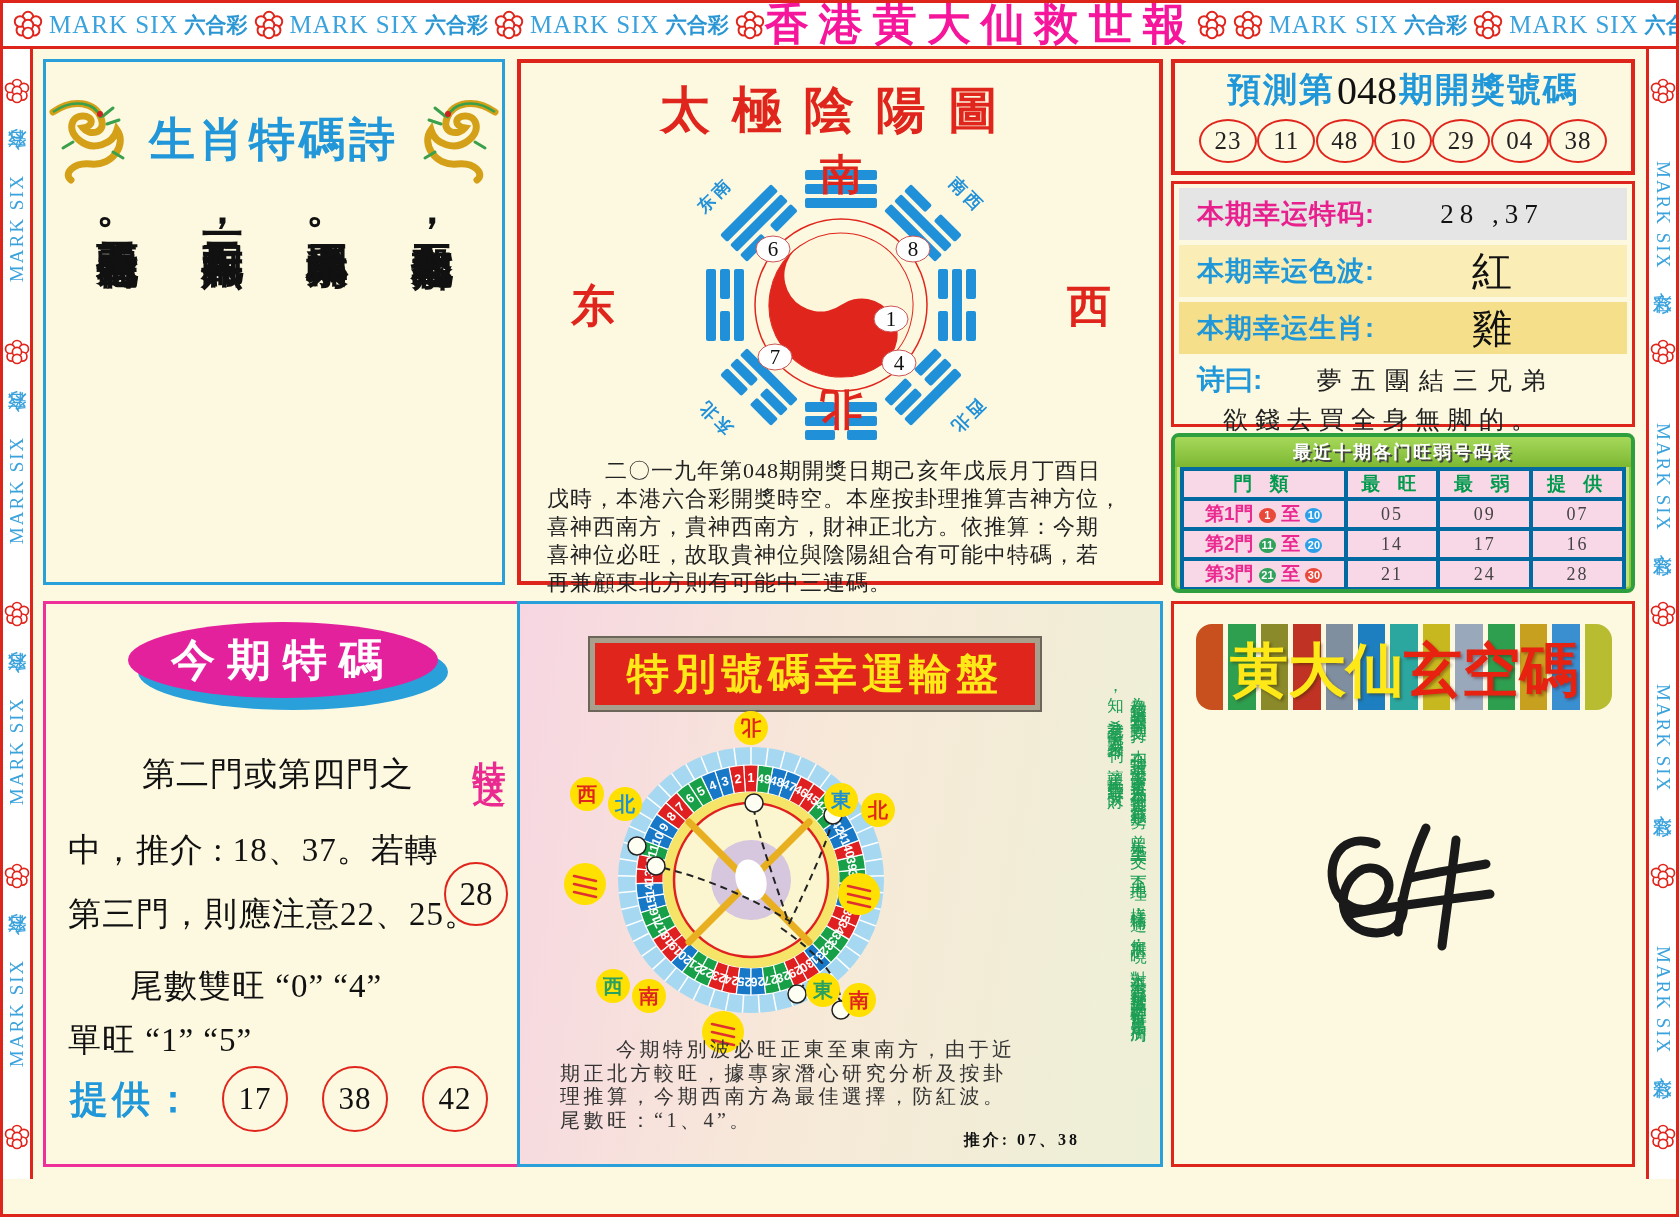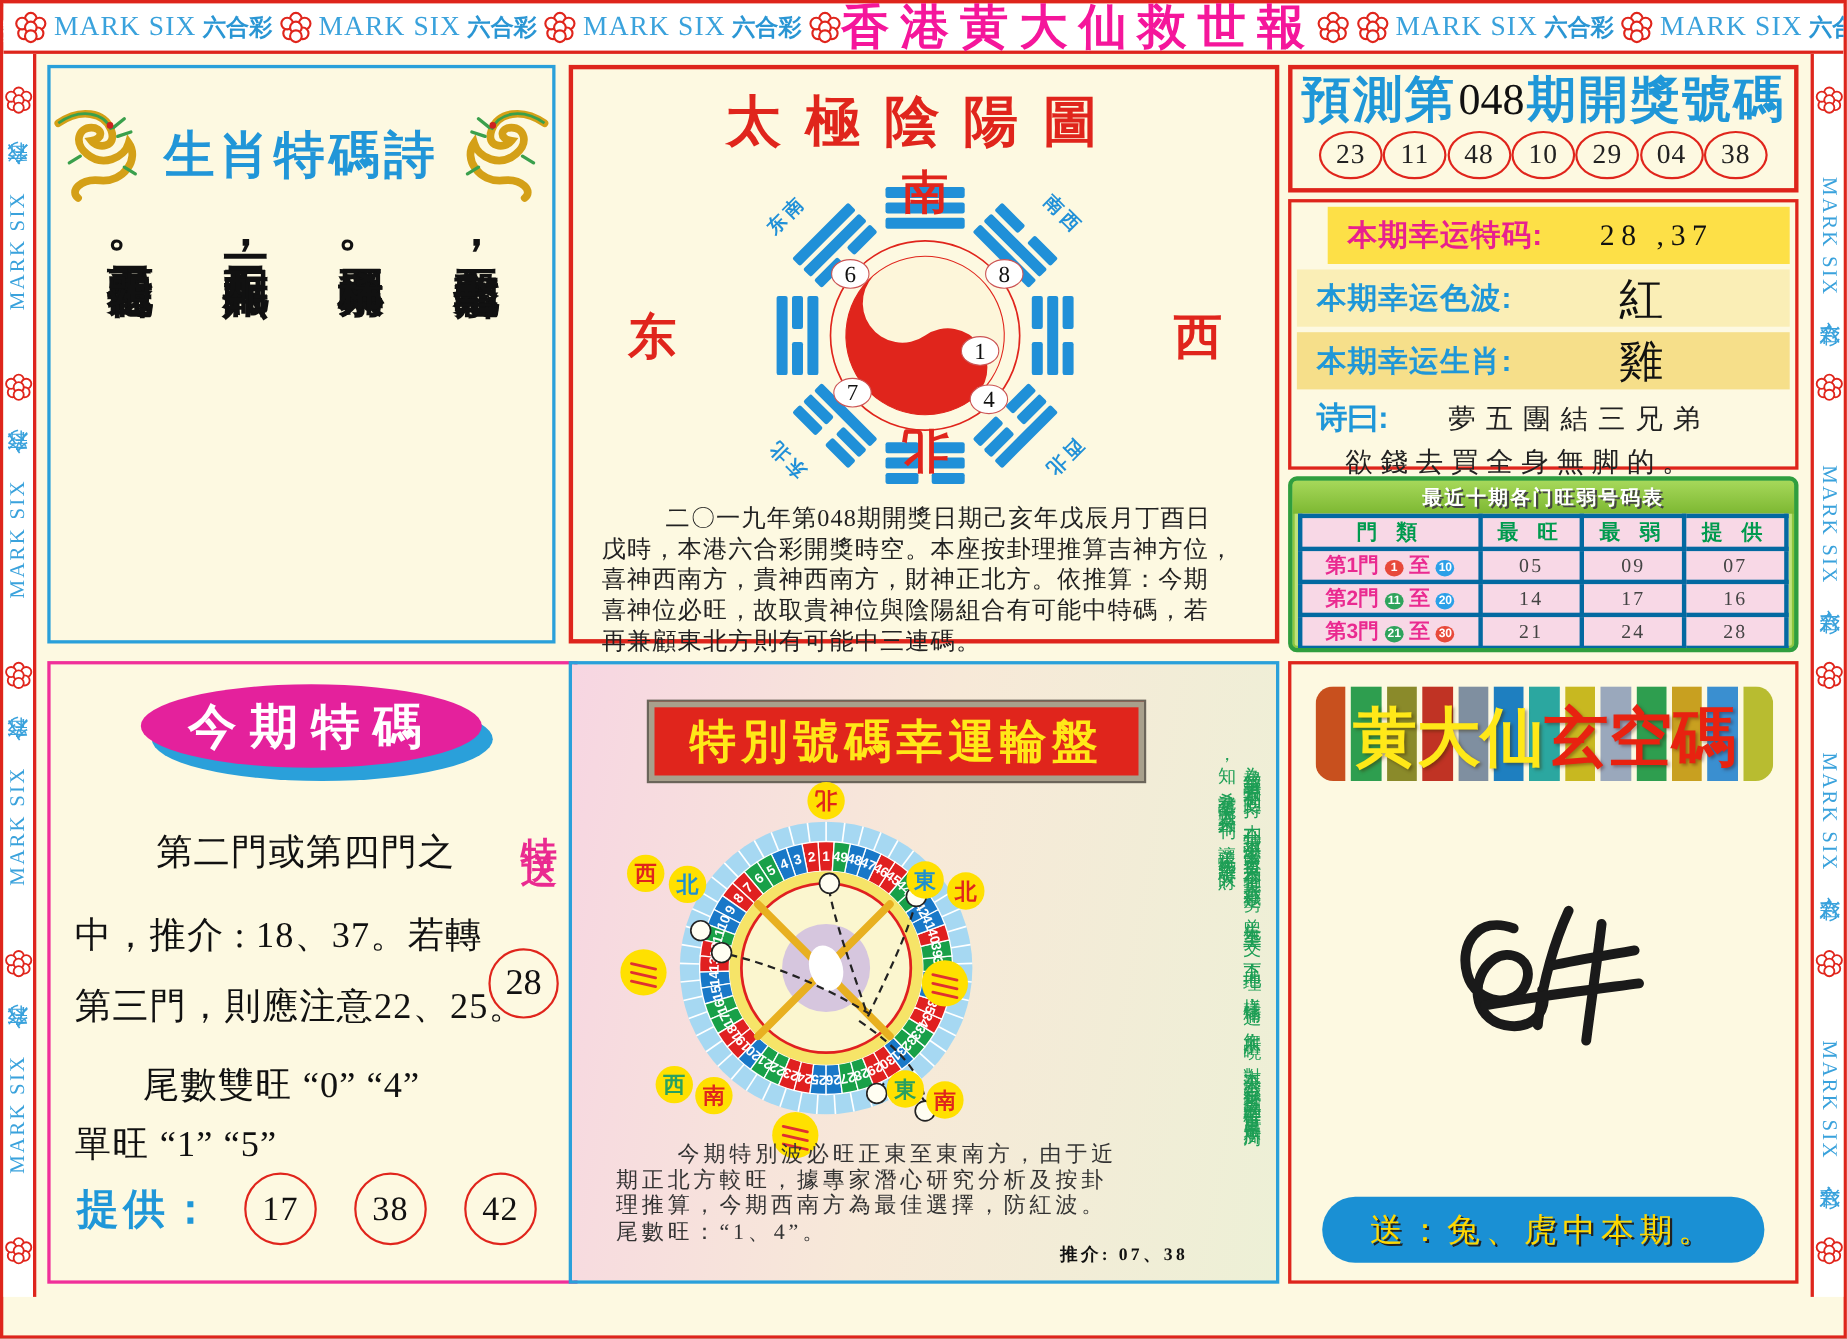--- a/index.html
+++ b/index.html
@@ -48,31 +48,31 @@
   
   .tj-title{position:absolute;left:0;top:14px;width:100%;text-align:center;color:#e0251c;
             font-weight:bold;font-size:50px;letter-spacing:22px;white-space:nowrap;}
   .tj-svg{position:absolute;left:20px;top:84px;}
   .tj-par{position:absolute;left:26px;right:20px;top:394px;color:#222;
           font-family:"Liberation Serif",serif;font-size:22px;line-height:28px;letter-spacing:1px;}
   .tj-par p{margin:0;}
   .tj-par p:first-child{text-indent:58px;}
   
   .fc-title{height:54px;display:flex;align-items:center;justify-content:center;gap:2px;white-space:nowrap;}
-  .fc-title .b{color:#1f97d8;font-weight:bold;font-size:45px;letter-spacing:2px;}
+  .fc-title .b{color:#1f97d8;font-weight:bold;font-size:34px;letter-spacing:2px;}
   .fc-title .n{color:#111;font-weight:normal;font-size:40px;font-family:"Liberation Serif",serif;}
   .fc-nums{display:flex;justify-content:space-between;padding:2px 24px 0;}
   .oval{width:54px;height:40px;border:2px solid #e0251c;border-radius:50%;display:flex;
         align-items:center;justify-content:center;font-family:"Liberation Serif",serif;
         font-size:25px;color:#222;letter-spacing:1px;background:#fdf9e1;}
   
   .lk-row{height:52px;margin-bottom:5px;display:flex;align-items:center;padding:0 18px;box-sizing:border-box;}
   .lk-row .lab{font-weight:bold;font-size:27px;letter-spacing:1px;white-space:nowrap;}
   .lk-row .val{flex:1;text-align:center;font-family:"Liberation Serif",serif;color:#111;}
-  .lk-0{background:#fde047;margin-left:28px;}.lk-0 .lab{color:#e8208e;}.lk-0 .val{font-size:27px;letter-spacing:6px;}
+  .lk-0{background:#e5e5e5;}.lk-0 .lab{color:#e8208e;}.lk-0 .val{font-size:27px;letter-spacing:6px;}
   .lk-1{background:#f6df8a;}.lk-1 .lab{color:#1f97d8;}.lk-1 .val{font-size:40px;}
   .lk-2{background:#faeeb6;}.lk-2 .lab{color:#1f97d8;}.lk-2 .val{font-size:40px;}
   .lk-poem{display:flex;align-items:center;padding:2px 18px 0;}
   .lk-poem .lab{color:#1f97d8;font-weight:bold;font-size:28px;white-space:nowrap;}
   .lk-poem .txt{flex:1;text-align:center;font-family:"Liberation Serif",serif;font-size:25px;
                 letter-spacing:9px;color:#222;white-space:nowrap;}
   .lk-line2{padding:4px 18px 0 44px;font-family:"Liberation Serif",serif;font-size:25px;
             letter-spacing:7px;color:#222;white-space:nowrap;}
   
   .tb-title{height:30px;background:linear-gradient(#a6d85a,#7db832);display:flex;align-items:center;
@@ -797,18 +797,15 @@
     </div>
     <svg class="xk-hand" width="190" height="170" viewBox="0 0 190 170" title="84">
       <g fill="none" stroke="#1a1a1a" stroke-width="9" stroke-linecap="round">
         <path d="M62,30 C30,18 12,44 20,72 C28,100 66,104 74,78 C80,58 58,48 44,58 C22,74 24,112 54,118 C80,123 94,104 88,86"></path>
         <path d="M112,14 C100,40 88,78 84,118"></path>
         <path d="M142,26 C138,60 132,100 128,132"></path>
         <path d="M36,100 C80,92 130,86 176,80"></path>
         <path d="M96,64 C122,58 150,54 172,50"></path>
       </g>
     </svg>
-    <div class="xk-pill">
-      <span>送：兔、虎中本期。</span>
-    </div>
   </div>
 
 </div>
 
 </body></html>

